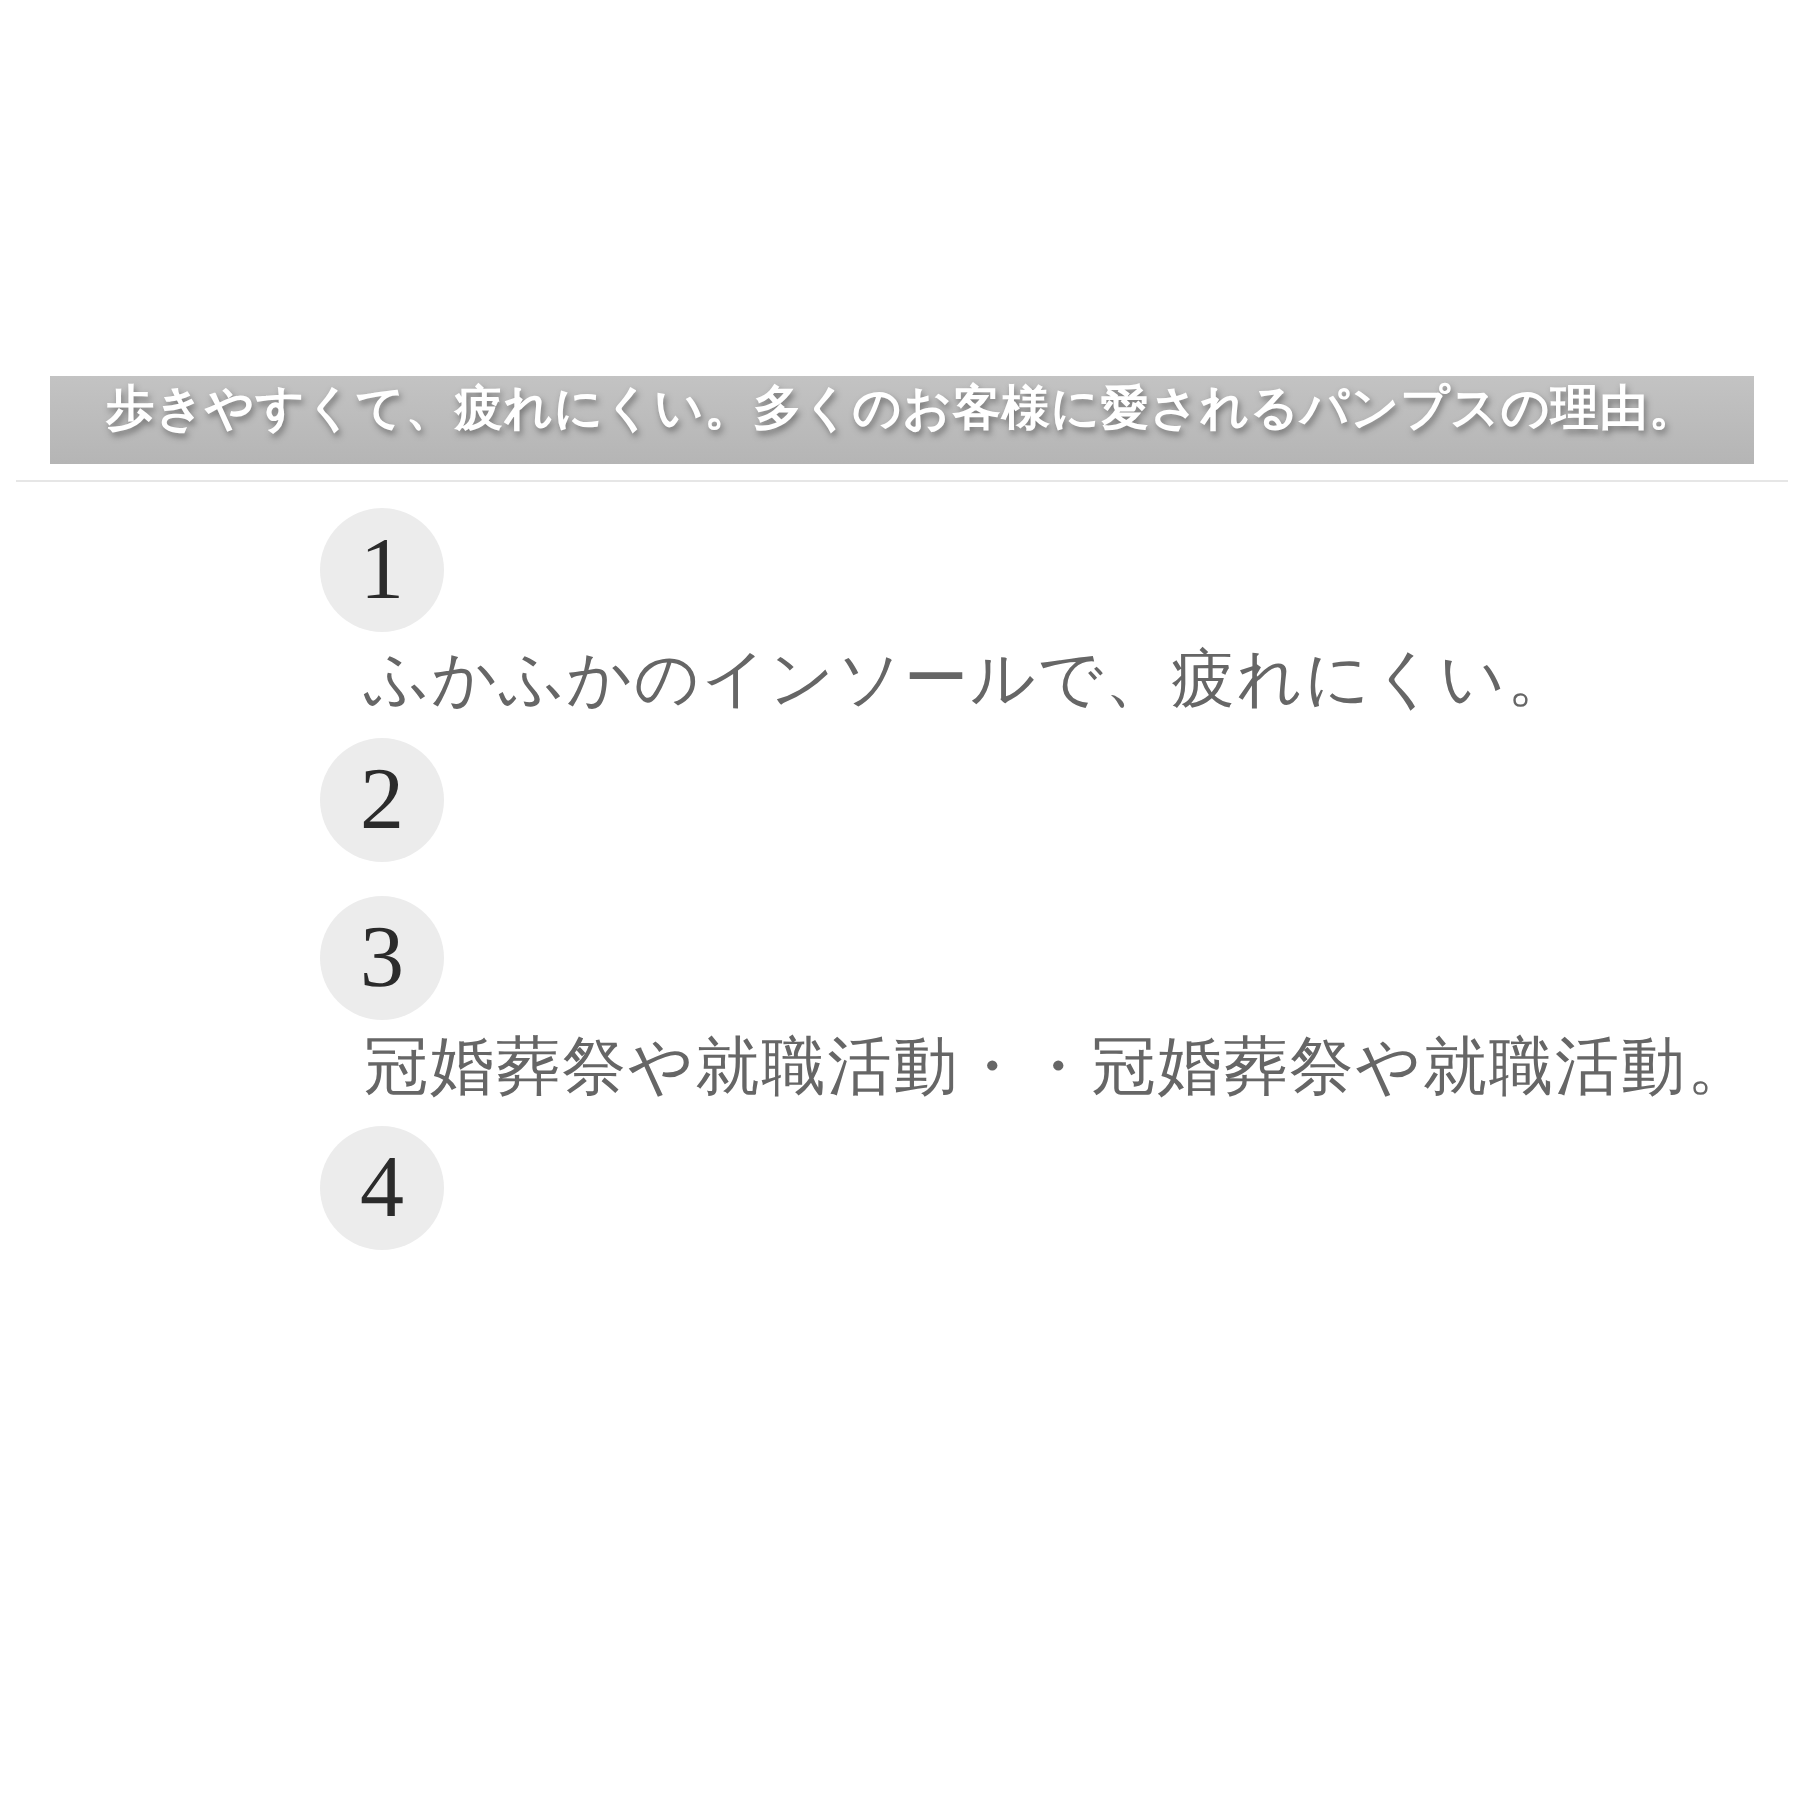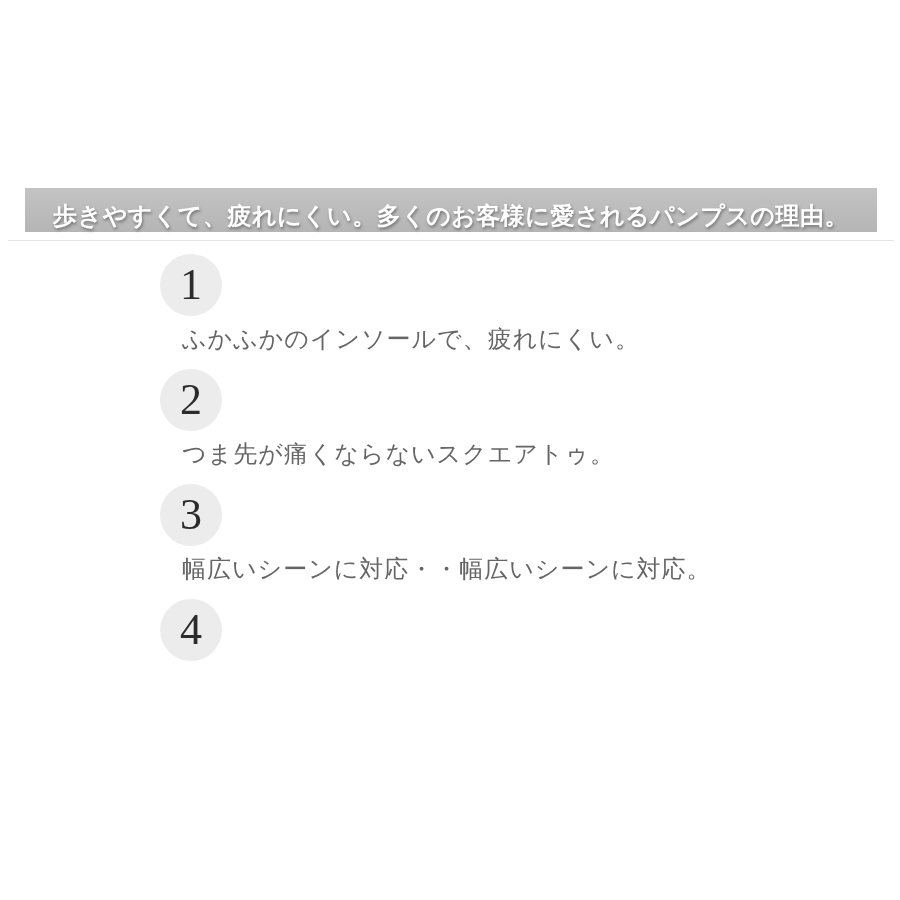--- a/index.html
+++ b/index.html
@@ -13,21 +13,21 @@
     font-family: "Liberation Sans", sans-serif;
   }
   .banner {
     position: absolute;
     left: 25px;
     top: 188px;
     width: 852px;
     height: 44px;
     background: linear-gradient(#c3c3c3, #b5b5b5);
     display: flex;
-    align-items: flex-end;
+    align-items: flex-start;
     justify-content: center;
   }
   .banner-title {
     font-family: "Liberation Sans", "DejaVu Sans", sans-serif;
     font-weight: bold;
     font-size: 24px;
     color: #ffffff;
     letter-spacing: 0.5px;
     text-shadow: 1px 2px 3px rgba(110,110,110,0.9);
     white-space: nowrap;
@@ -57,21 +57,21 @@
   }
   .num-circle span {
     font-family: "Liberation Serif", "DejaVu Serif", serif;
     font-size: 44px;
     line-height: 1;
     color: #2b2b2b;
   }
   .reason-text {
     margin: 10px 0 0 22px;
     font-family: "Liberation Serif", "DejaVu Serif", serif;
-    font-size: 24px;
+    font-size: 32px;
     line-height: 26px;
     color: #666666;
     letter-spacing: 1px;
     white-space: nowrap;
   }
 </style>
 </head>
 <body>
 
 <div class="page">
@@ -88,28 +88,27 @@
       <div class="num-circle">
         <span>1</span>
       </div>
       <div class="reason-text">ふかふかのインソールで、疲れにくい。</div>
     </div>
 
     <div class="reason">
       <div class="num-circle">
         <span>2</span>
       </div>
-      <div class="reason-text">つま先が痛くならないスクエアトゥ。</div>
     </div>
 
     <div class="reason">
       <div class="num-circle">
         <span>3</span>
       </div>
-      <div class="reason-text">幅広いシーンに対応・・幅広いシーンに対応。</div>
+      <div class="reason-text">冠婚葬祭や就職活動・・冠婚葬祭や就職活動。</div>
     </div>
 
     <div class="reason">
       <div class="num-circle">
         <span>4</span>
       </div>
     </div>
 
   </div>
 

